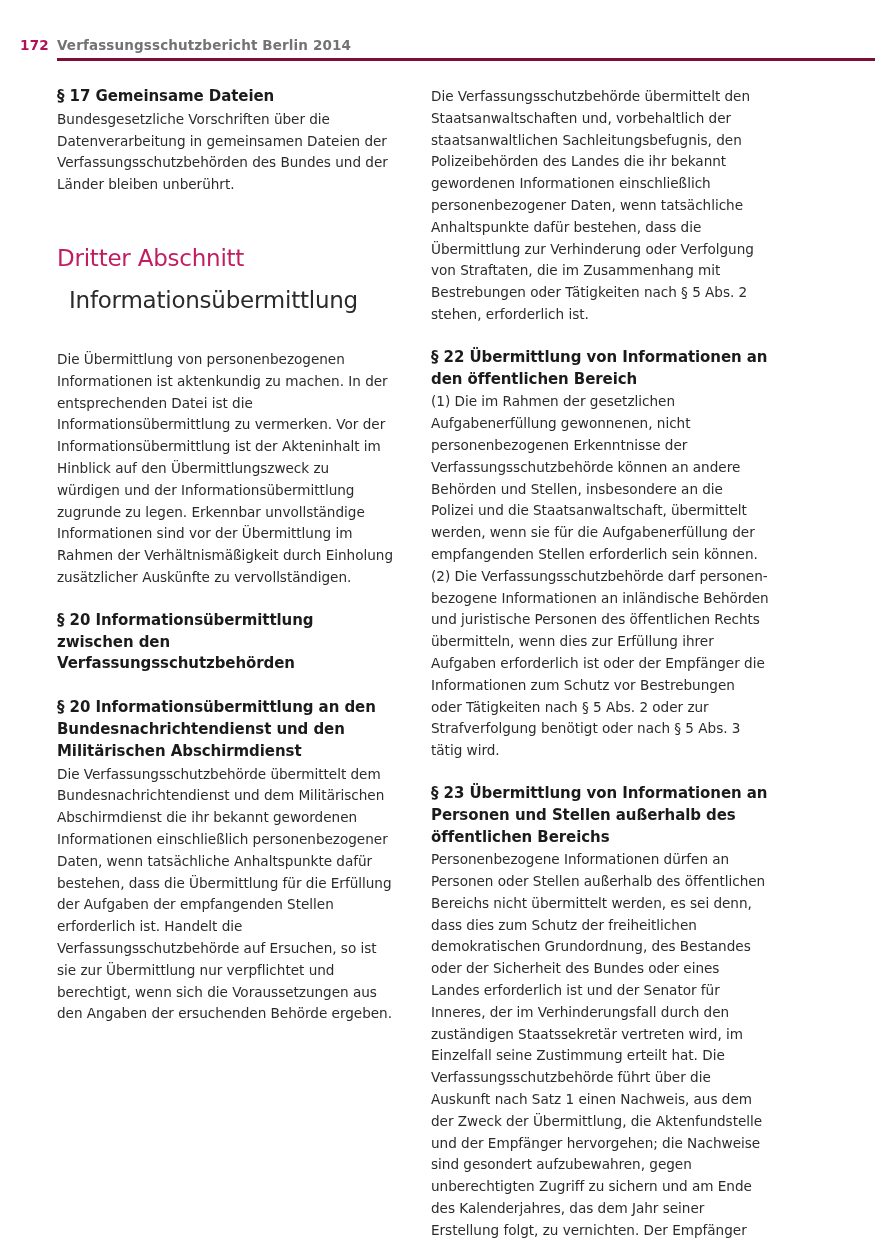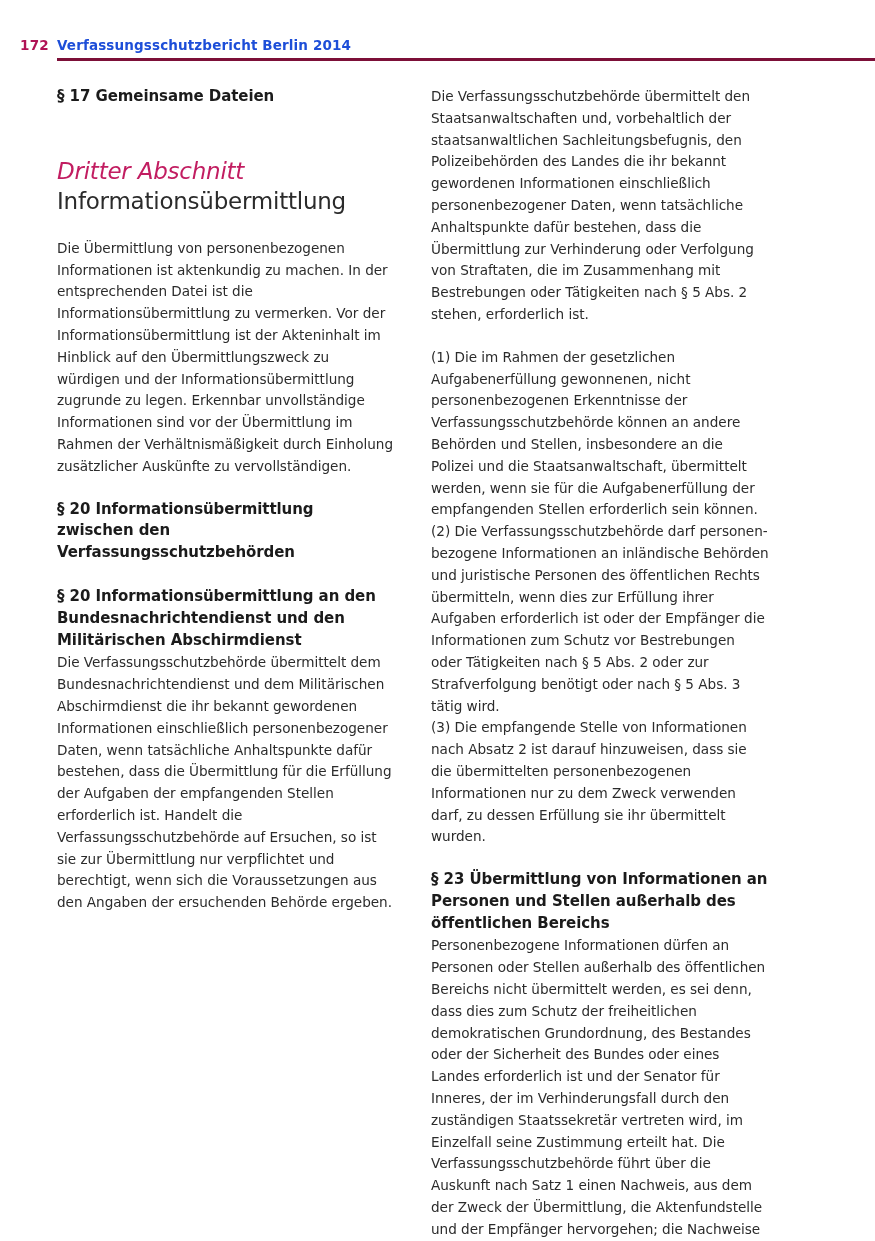--- a/index.html
+++ b/index.html
@@ -43,21 +43,21 @@
     color: #b01255;
     line-height: 18px;
   }
   .running-title {
     position: absolute;
     left: 57px;
     top: 0;
     font-size: 13.5px;
     font-weight: 700;
     letter-spacing: 0.01em;
-    color: #1d4ed8;
+    color: #737373;
     line-height: 18px;
     white-space: nowrap;
   }
   .head-rule {
     position: absolute;
     left: 57px;
     top: 22px;
     width: 818px;
     height: 2.6px;
     background: #7c0f38;
@@ -102,24 +102,23 @@
     margin: 0;
     padding: 0;
   }
   .part-kicker {
     margin: 0;
     font-size: 23px;
     line-height: 30px;
     font-weight: 400;
     color: #c21d61;
     letter-spacing: -0.01em;
-    font-style: italic;
   }
   .part-title {
-    margin: 0;
+    margin: 12px;
     font-size: 23px;
     line-height: 30px;
     font-weight: 400;
     color: #2b2b2b;
     letter-spacing: -0.01em;
   }
 
   
   .block { display: block; }
   .gap-part    { height: 47px; }
@@ -135,20 +134,21 @@
     <div class="folio">172</div>
     <div class="running-title">Verfassungsschutzbericht Berlin 2014</div>
     <div class="head-rule"></div>
   </div>
 
   <div class="columns">
 
     <div class="col col-left">
 
       <h2 class="sec-head">§ 17 Gemeinsame Dateien</h2>
+      <p class="body-text">Bundesgesetzliche Vorschriften über die Datenver­arbeitung in gemeinsamen Dateien der Verfassungs­schutzbehörden des Bundes und der Länder bleiben unberührt.</p>
 
       <div class="block gap-part"></div>
 
       <div class="part-block">
         <div class="part-kicker">Dritter Abschnitt</div>
         <div class="part-title">Informationsübermittlung</div>
       </div>
 
       <div class="block gap-section"></div>
 
@@ -163,23 +163,23 @@
       <h2 class="sec-head">§ 20 Informationsübermittlung an den Bundesnachrichtendienst und den Militä­rischen Abschirmdienst</h2>
       <p class="body-text">Die Verfassungsschutzbehörde übermittelt dem Bundesnachrichtendienst und dem Militärischen Abschirmdienst die ihr bekannt gewordenen Infor­mationen einschließlich personenbezogener Daten, wenn tatsächliche Anhaltspunkte dafür bestehen, dass die Übermittlung für die Erfüllung der Aufgaben der empfangenden Stellen erforderlich ist. Handelt die Verfassungsschutzbehörde auf Ersuchen, so ist sie zur Übermittlung nur verpflichtet und berechtigt, wenn sich die Voraussetzungen aus den Angaben der ersuchenden Behörde ergeben.</p>
     </div>
 
     <div class="col col-right">
 
       <p class="body-text">Die Verfassungsschutzbehörde übermittelt den Staatsanwaltschaften und, vorbehaltlich der staatsan­waltlichen Sachleitungsbefugnis, den Polizeibehörden des Landes die ihr bekannt gewordenen Informationen einschließlich personenbezogener Daten, wenn tatsächliche Anhaltspunkte dafür bestehen, dass die Übermittlung zur Verhinderung oder Verfolgung von Straftaten, die im Zusammenhang mit Bestrebungen oder Tätigkeiten nach § 5 Abs. 2 stehen, erforderlich ist.</p>
 
       <div class="block gap-small"></div>
 
+      <h2 class="sec-head">§ 22 Übermittlung von Informationen an den öffentlichen Bereich</h2>
       <p class="body-text">(1)  Die im Rahmen der gesetzlichen Aufgabenerfüllung gewonnenen, nicht personenbezogenen Erkenntnisse der Verfassungsschutzbehörde können an andere Behörden und Stellen, insbesondere an die Polizei und die Staatsanwaltschaft, übermittelt werden, wenn sie für die Aufgabenerfüllung der empfangenden Stellen erforderlich sein können.</p>
       <p class="body-text">(2)  Die Verfassungsschutzbehörde darf personen­bezogene Informationen an inländische Behörden und juristische Personen des öffentlichen Rechts übermitteln, wenn dies zur Erfüllung ihrer Aufgaben erforderlich ist oder der Empfänger die Informationen zum Schutz vor Bestrebungen oder Tätigkeiten nach § 5 Abs. 2 oder zur Strafverfolgung benötigt oder nach § 5 Abs. 3 tätig wird.</p>
-      <p class="body-text">(3)  Die empfangende Stelle von Informationen nach Absatz 2 ist darauf hinzuweisen, dass sie die übermit­telten personenbezogenen Informationen nur zu dem Zweck verwenden darf, zu dessen Erfüllung sie ihr übermittelt wurden.</p>
 
       <div class="block gap-small"></div>
 
       <h2 class="sec-head">§ 23 Übermittlung von Informationen an Personen und Stellen außerhalb des öffentlichen Bereichs</h2>
       <p class="body-text">Personenbezogene Informationen dürfen an Personen oder Stellen außerhalb des öffentlichen Bereichs nicht übermittelt werden, es sei denn, dass dies zum Schutz der freiheitlichen demokratischen Grundordnung, des Bestandes oder der Sicherheit des Bundes oder eines Landes erforderlich ist und der Senator für Inneres, der im Verhinderungsfall durch den zuständigen Staatsse­kretär vertreten wird, im Einzelfall seine Zustimmung erteilt hat. Die Verfassungsschutzbehörde führt über die Auskunft nach Satz 1 einen Nachweis, aus dem der Zweck der Übermittlung, die Aktenfundstelle und der Empfänger hervorgehen; die Nachweise sind gesondert aufzubewahren, gegen unberechtigten Zugriff zu sichern und am Ende des Kalenderjahres, das dem Jahr seiner Erstellung folgt, zu vernichten. Der Empfänger darf die übermittelten personenbezogenen</p>
     </div>
 
   </div>
 </div>
 

